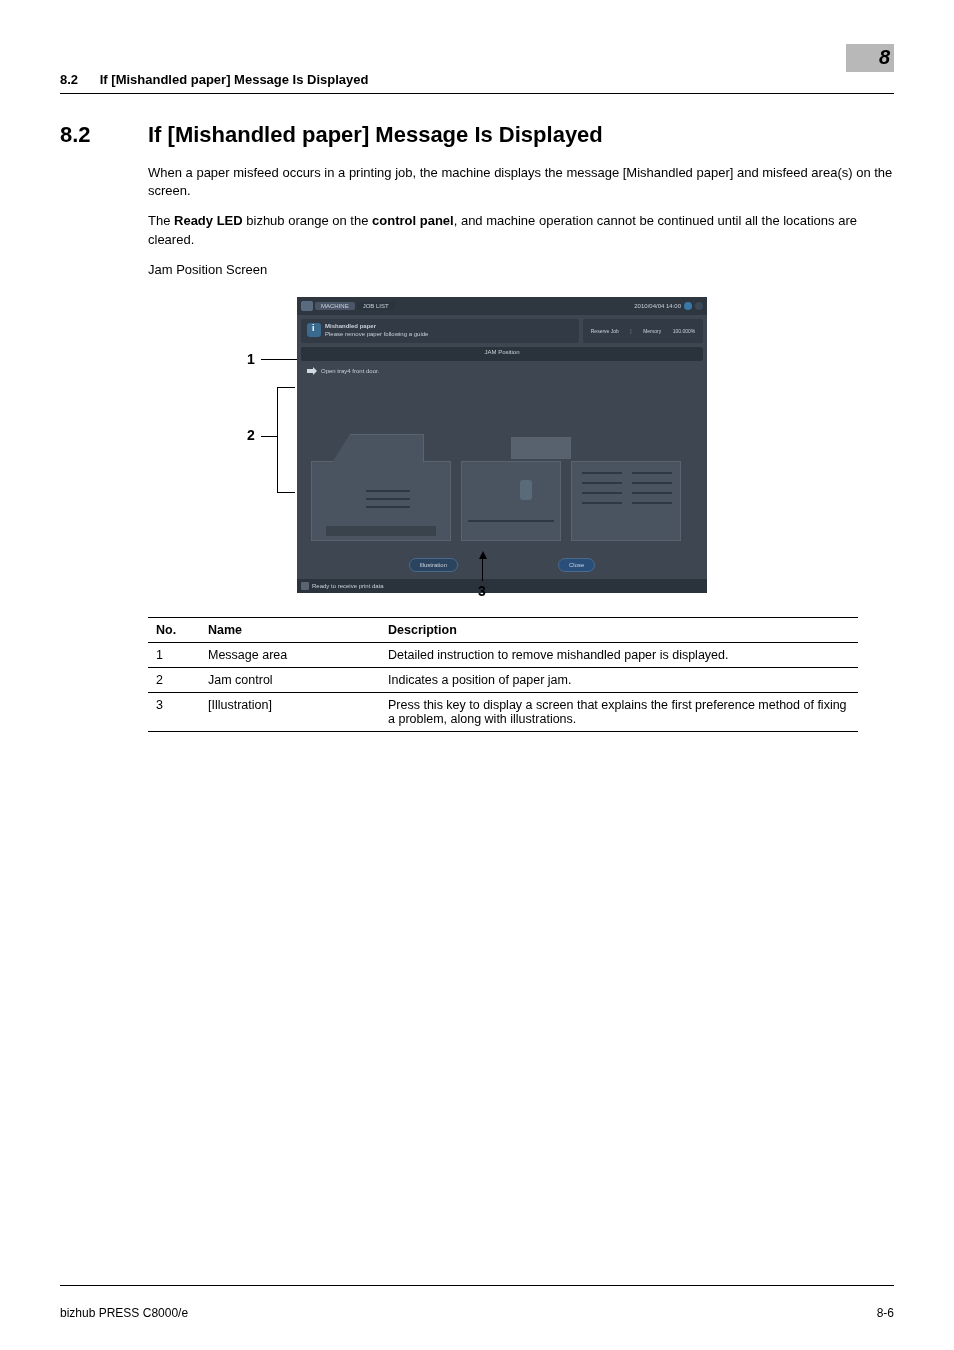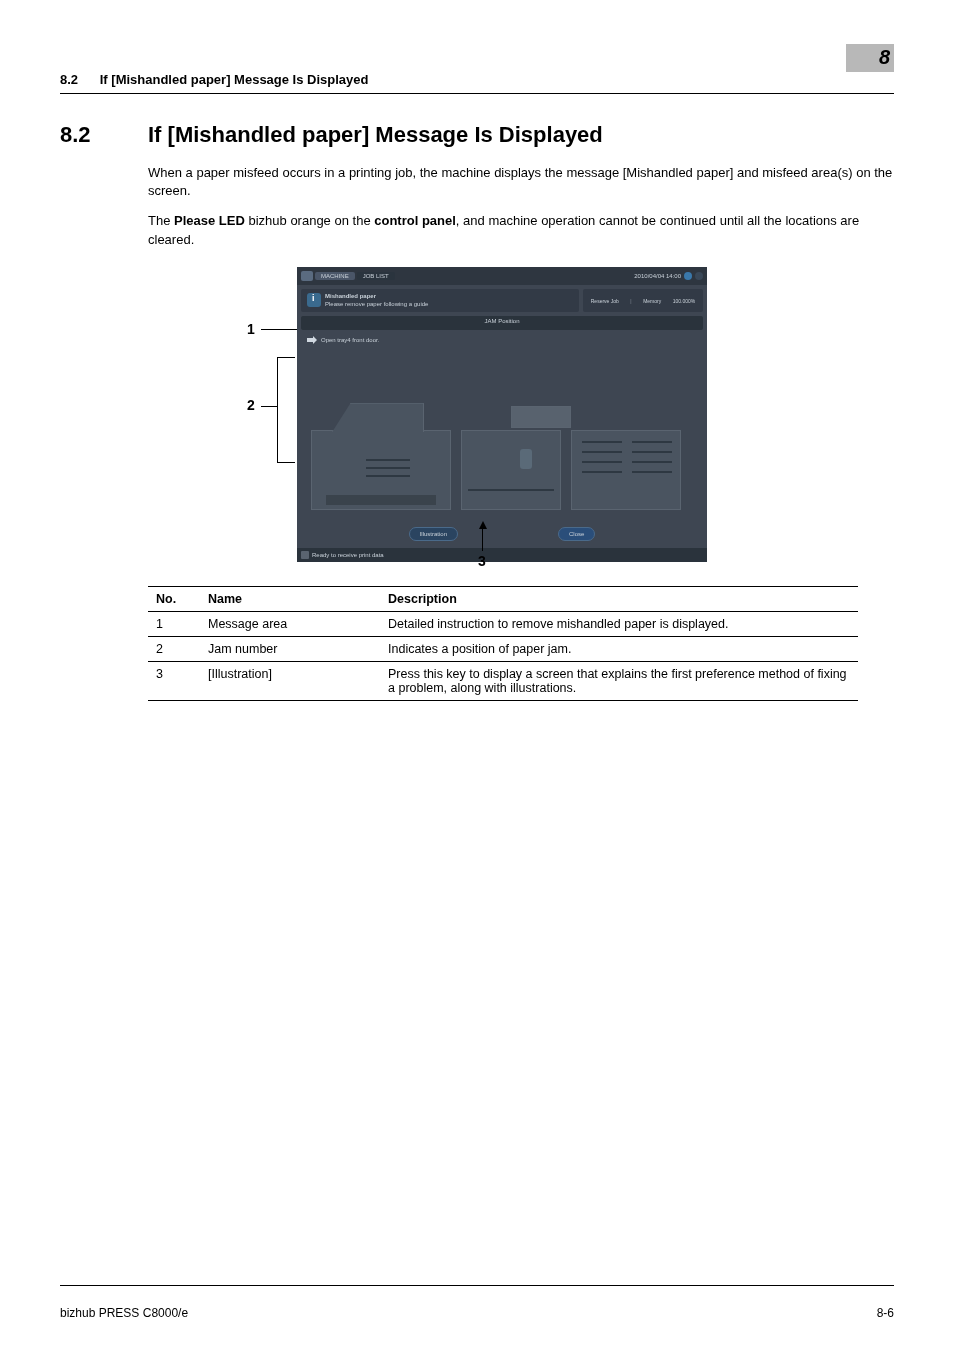--- a/index.html
+++ b/index.html
@@ -177,22 +177,23 @@
 <hr class="header-rule">
 
 <div class="section-title-row">
   <div class="section-num">8.2</div>
   <div class="section-title">If [Mishandled paper] Message Is Displayed</div>
 </div>
 
 <div class="body-text">
   <p>When a paper misfeed occurs in a printing job, the machine displays the message [Mishandled paper] and misfeed area(s) on the screen.</p>
   <p>
-    <span>The </span><span class="bold">Please LED</span><span> bizhub orange on the </span><span class="bold">control panel</span><span>, and machine operation cannot be continued until all the locations are cleared.</span>
+    <span>The </span><span class="bold">Ready LED</span><span> bizhub orange on the </span><span class="bold">control panel</span><span>, and machine operation cannot be continued until all the locations are cleared.</span>
   </p>
+  <p>Jam Position Screen</p>
 </div>
 
 <div class="figure-wrap">
 
   <div class="callout-num" style="left:0;top:54px;">1</div>
   <div class="callout-line" style="left:14px;top:62px;width:48px;"></div>
 
   <div class="callout-num" style="left:0;top:130px;">2</div>
   <div class="callout-line" style="left:14px;top:139px;width:16px;"></div>
   <div class="callout-bracket-top" style="left:30px;top:90px;width:18px;height:50px;"></div>
@@ -282,21 +283,21 @@
     </tr>
   </thead>
   <tbody>
     <tr>
       <td>1</td>
       <td>Message area</td>
       <td>Detailed instruction to remove mishandled paper is displayed.</td>
     </tr>
     <tr>
       <td>2</td>
-      <td>Jam number</td>
+      <td>Jam control</td>
       <td>Indicates a position of paper jam.</td>
     </tr>
     <tr>
       <td>3</td>
       <td>[Illustration]</td>
       <td>Press this key to display a screen that explains the first preference method of fixing a problem, along with illustrations.</td>
     </tr>
   </tbody>
 </table>
 

